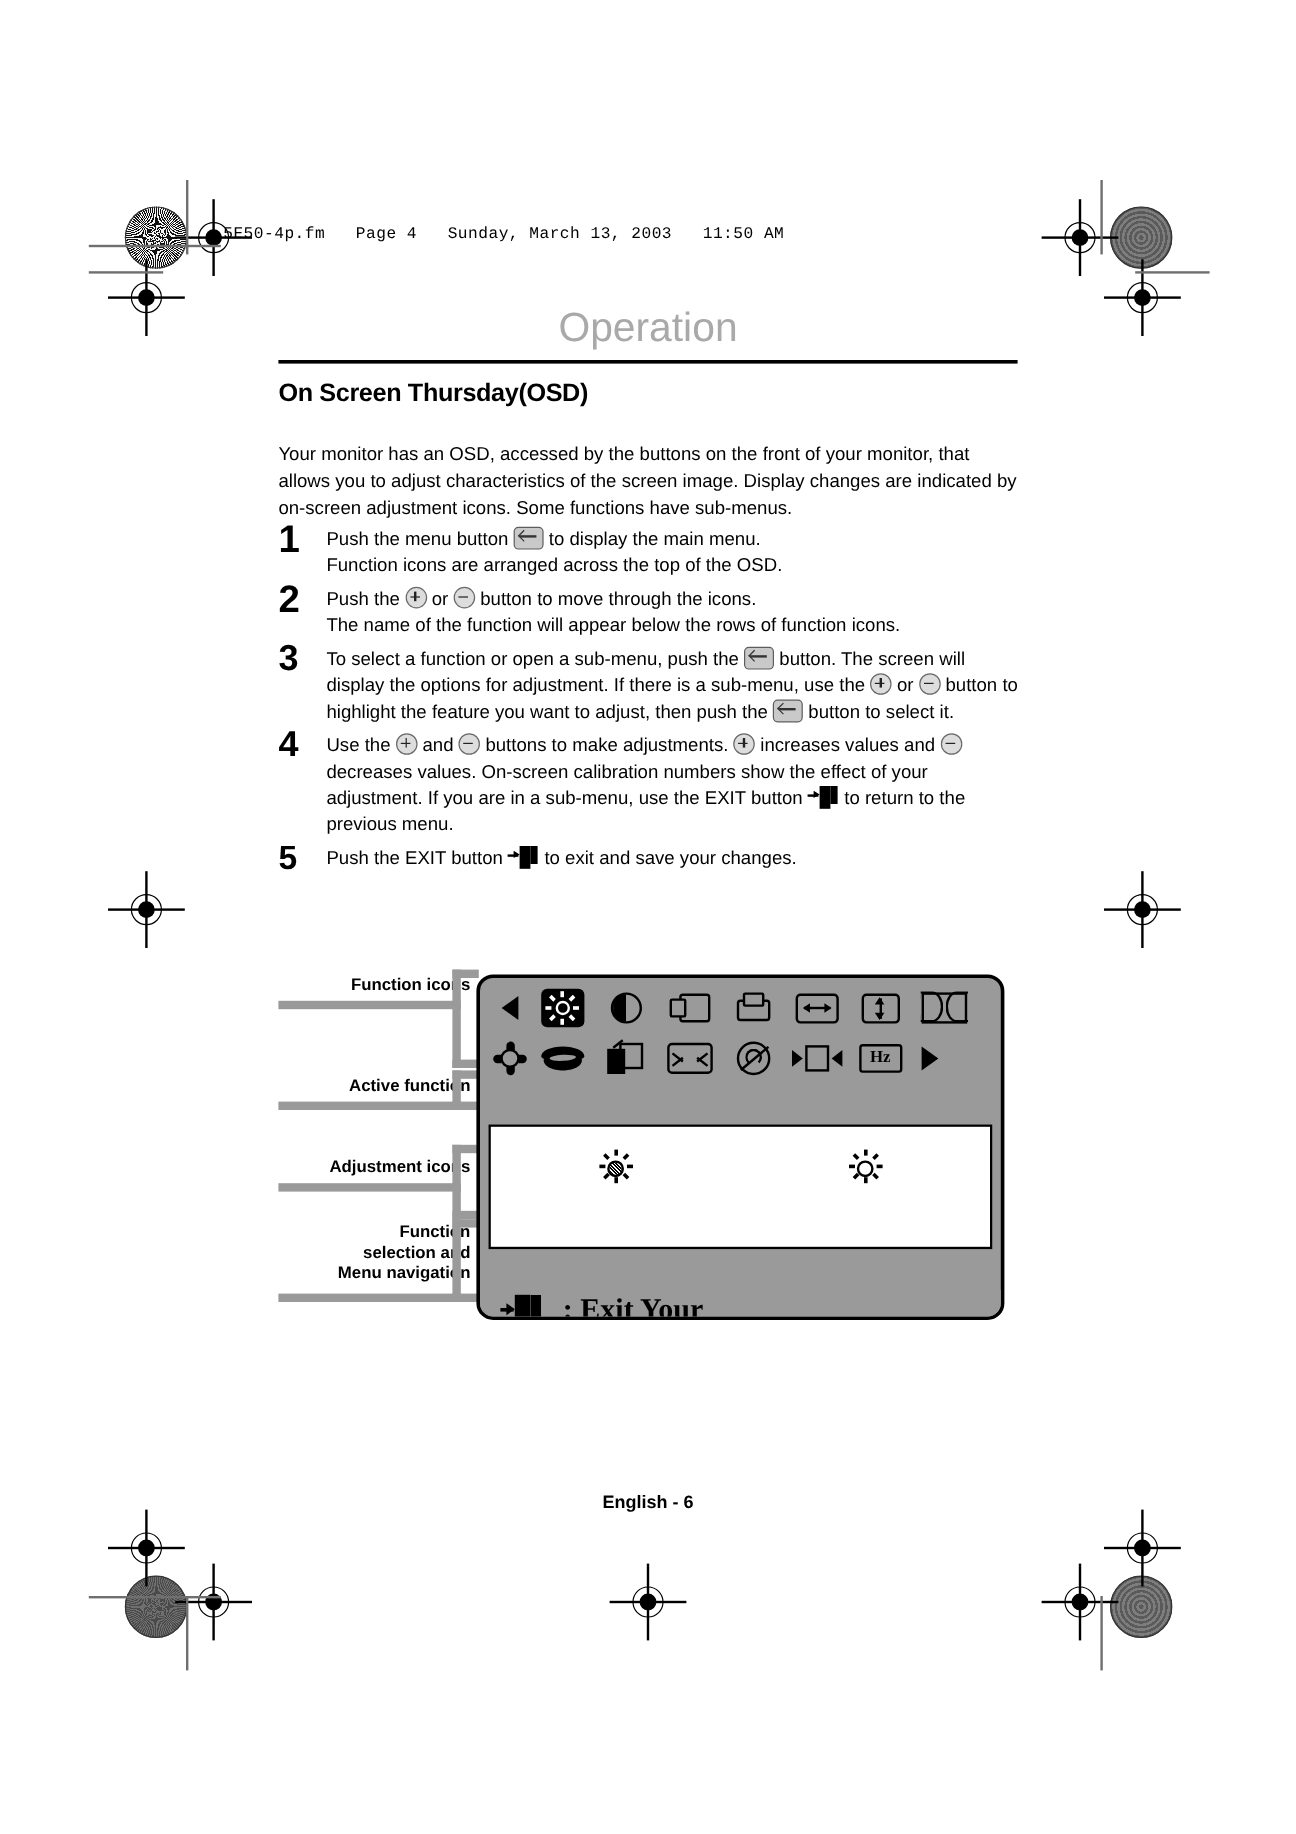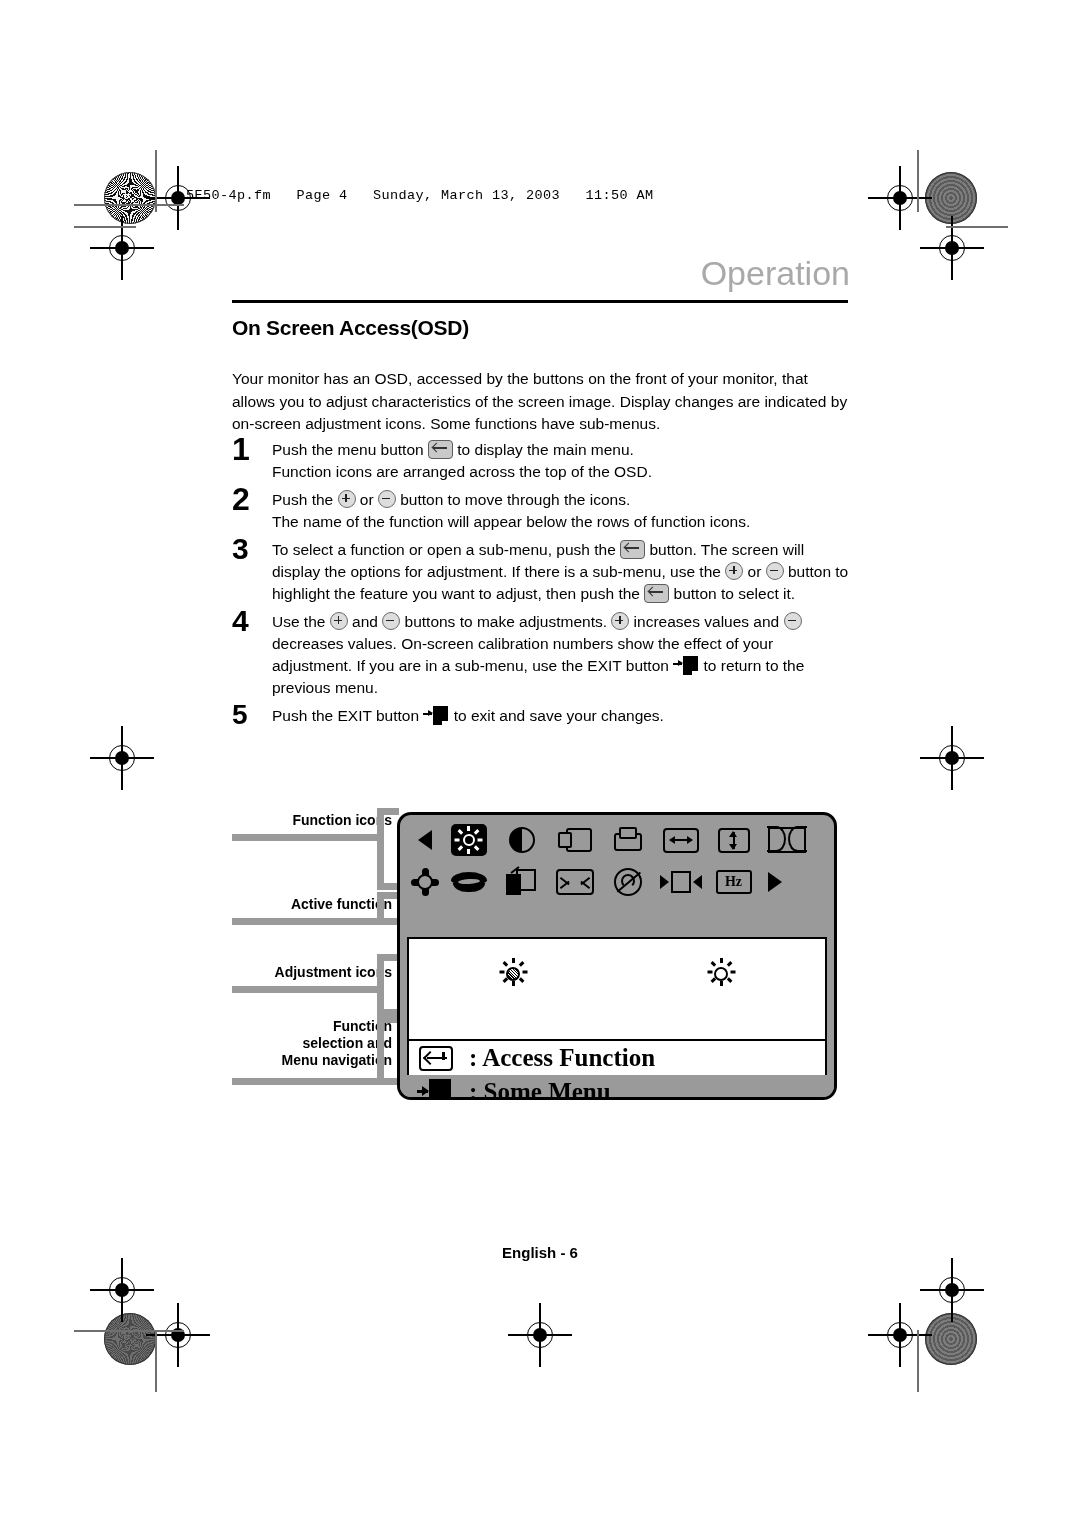--- a/index.html
+++ b/index.html
@@ -20,21 +20,21 @@
   .reg-burst.rings{background:repeating-radial-gradient(#5a5a5a 0 2px,#7d7d7d 2px 4px);}
 
   .trimline{position:absolute;background:#6f6f6f;}
   .trim-h{height:1.5px;}
   .trim-v{width:1.5px;}
 
   
   .fm-header{position:absolute;left:186px;top:188px;font-family:"Liberation Mono",monospace;
     font-size:13.5px;letter-spacing:.4px;color:#000;white-space:pre;}
 
-  .page-title{position:absolute;left:230px;top:254px;width:620px;text-align:right;
+  .page-title{position:absolute;left:230px;top:254px;width:620px;text-align:center;
     font-size:34px;color:#a9a9a9;font-family:"Liberation Sans",sans-serif;}
   .title-rule{position:absolute;left:232px;top:300px;width:616px;height:3px;background:#000;}
 
   .section-head{position:absolute;left:232px;top:316px;font-size:21px;font-weight:bold;
     color:#000;letter-spacing:-.3px;}
 
   .intro{position:absolute;left:232px;top:368px;width:618px;font-size:15.5px;line-height:22.5px;color:#000;}
 
   .steps{position:absolute;left:232px;top:436px;width:620px;}
   .step{position:relative;display:flex;margin-bottom:3px;}
@@ -274,21 +274,21 @@
 <div class="trimline trim-h" style="left:946px;top:226px;width:62px;"></div>
 <div class="trimline trim-v" style="left:155px;top:1330px;height:62px;"></div>
 <div class="trimline trim-v" style="left:917px;top:1330px;height:62px;"></div>
 <div class="trimline trim-h" style="left:74px;top:204px;width:110px;"></div>
 <div class="trimline trim-h" style="left:74px;top:1330px;width:110px;"></div>
 
 <div class="fm-header">5E50-4p.fm   Page 4   Sunday, March 13, 2003   11:50 AM</div>
 
 <div class="page-title">Operation</div>
 <div class="title-rule"></div>
-<div class="section-head">On Screen Access(OSD)</div>
+<div class="section-head">On Screen Thursday(OSD)</div>
 
 <div class="intro">Your monitor has an OSD, accessed by the buttons on the front of your monitor, that allows you to adjust characteristics of the screen image. Display changes are indicated by on-screen adjustment icons. Some functions have sub-menus.</div>
 
 <div class="steps" id="steps-host">
     <div class="step s1">
       <div class="num">1</div>
       <div class="body">Push the menu button <span class="ic ic-menu"></span> to display the main menu.<br>Function icons are arranged across the top of the OSD.</div>
     </div>
     <div class="step s2">
       <div class="num">2</div>
@@ -470,34 +470,26 @@
               <div class="ray" style="left:13.5px;transform:rotate(135deg)"></div>
             <div class="ray" style="left:13.5px;transform:rotate(180deg)"></div>
               <div class="ray" style="left:13.5px;transform:rotate(225deg)"></div>
             <div class="ray" style="left:13.5px;transform:rotate(270deg)"></div>
               <div class="ray" style="left:13.5px;transform:rotate(315deg)"></div>
           </div>
         </div>
       </div>
     </div>
 
-    <div class="legend-access">
-      <div class="enter-key">
-          <div class="bar"></div>
-          <div class="hook"></div>
-          <div class="hd"></div>
-        </div>
-      <div class="legend-txt">: Access Function</div>
-    </div>
 
     <div class="legend-exit">
       <div class="exit-glyph">
           <div class="arr"></div>
           <div class="door"></div>
           <div class="fold"></div>
         </div>
-      <div class="legend-txt">: Some Menu</div>
+      <div class="legend-txt">: Exit Your</div>
     </div>
 
   </div>
 </div>
 
 <div class="footer">English - 6</div>
 
 </body></html>

